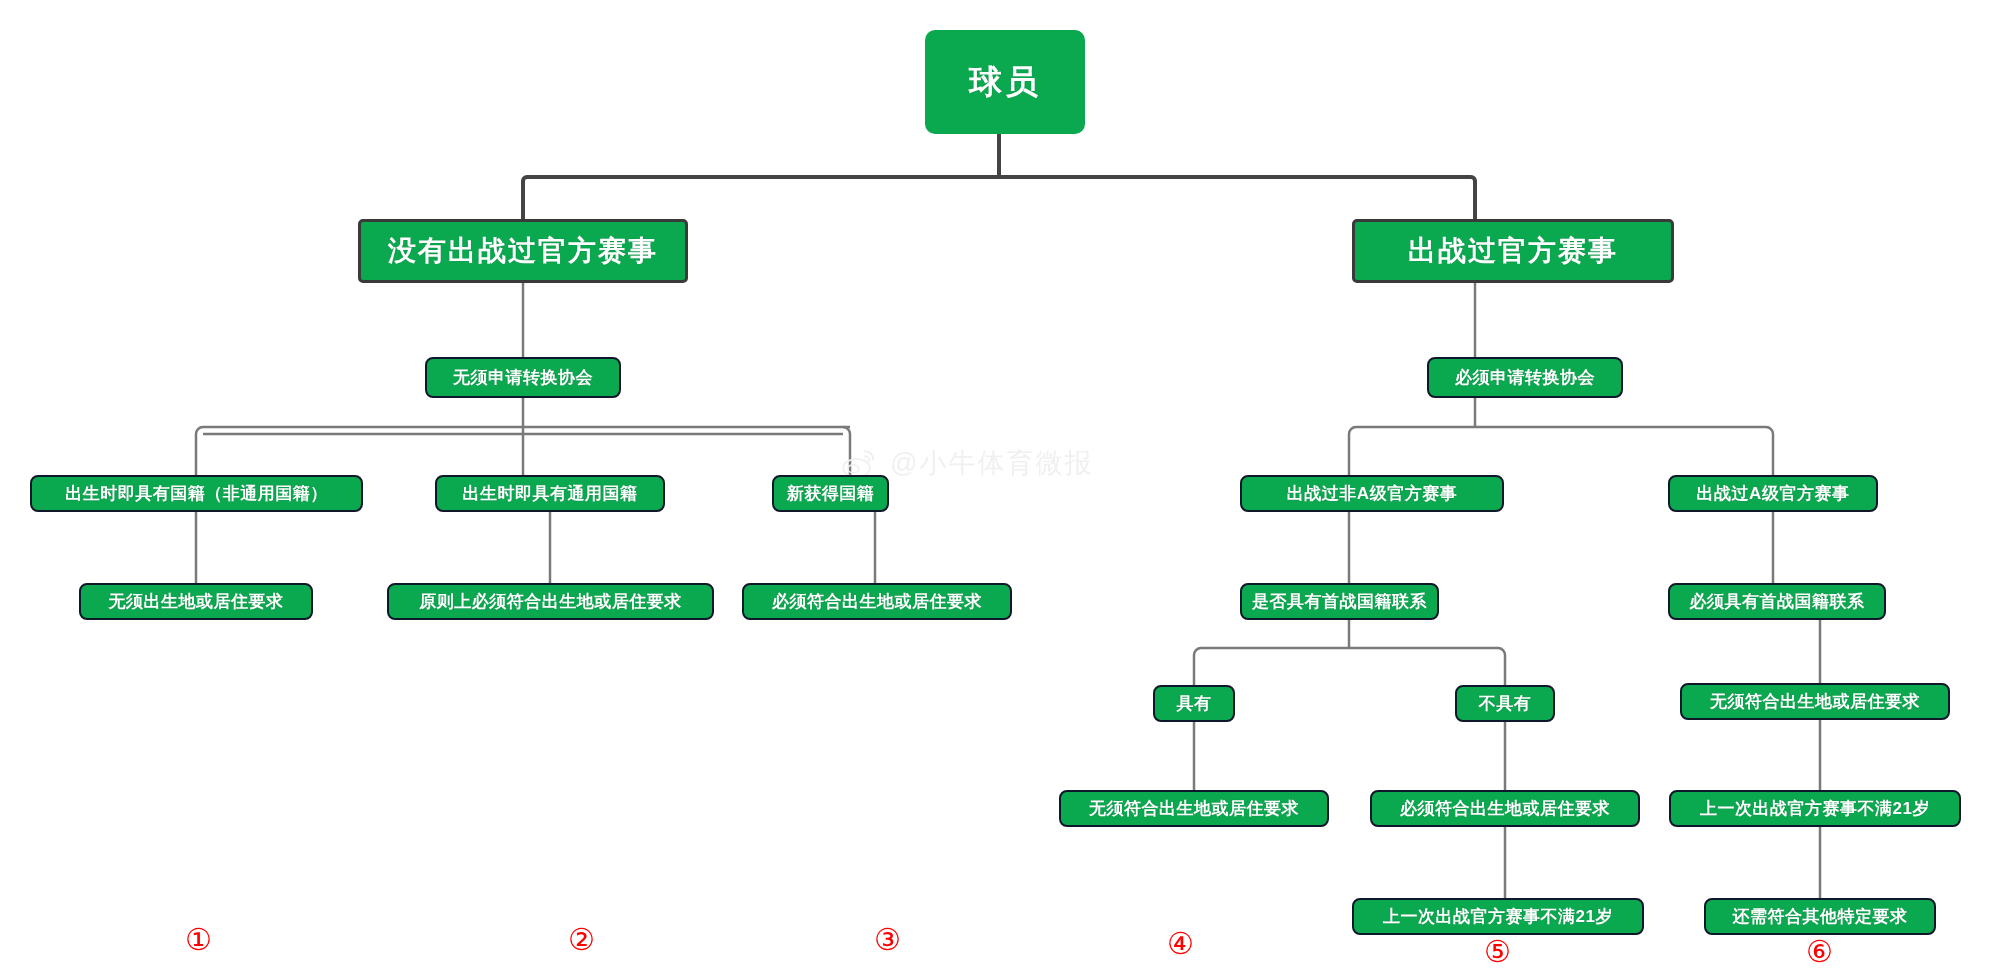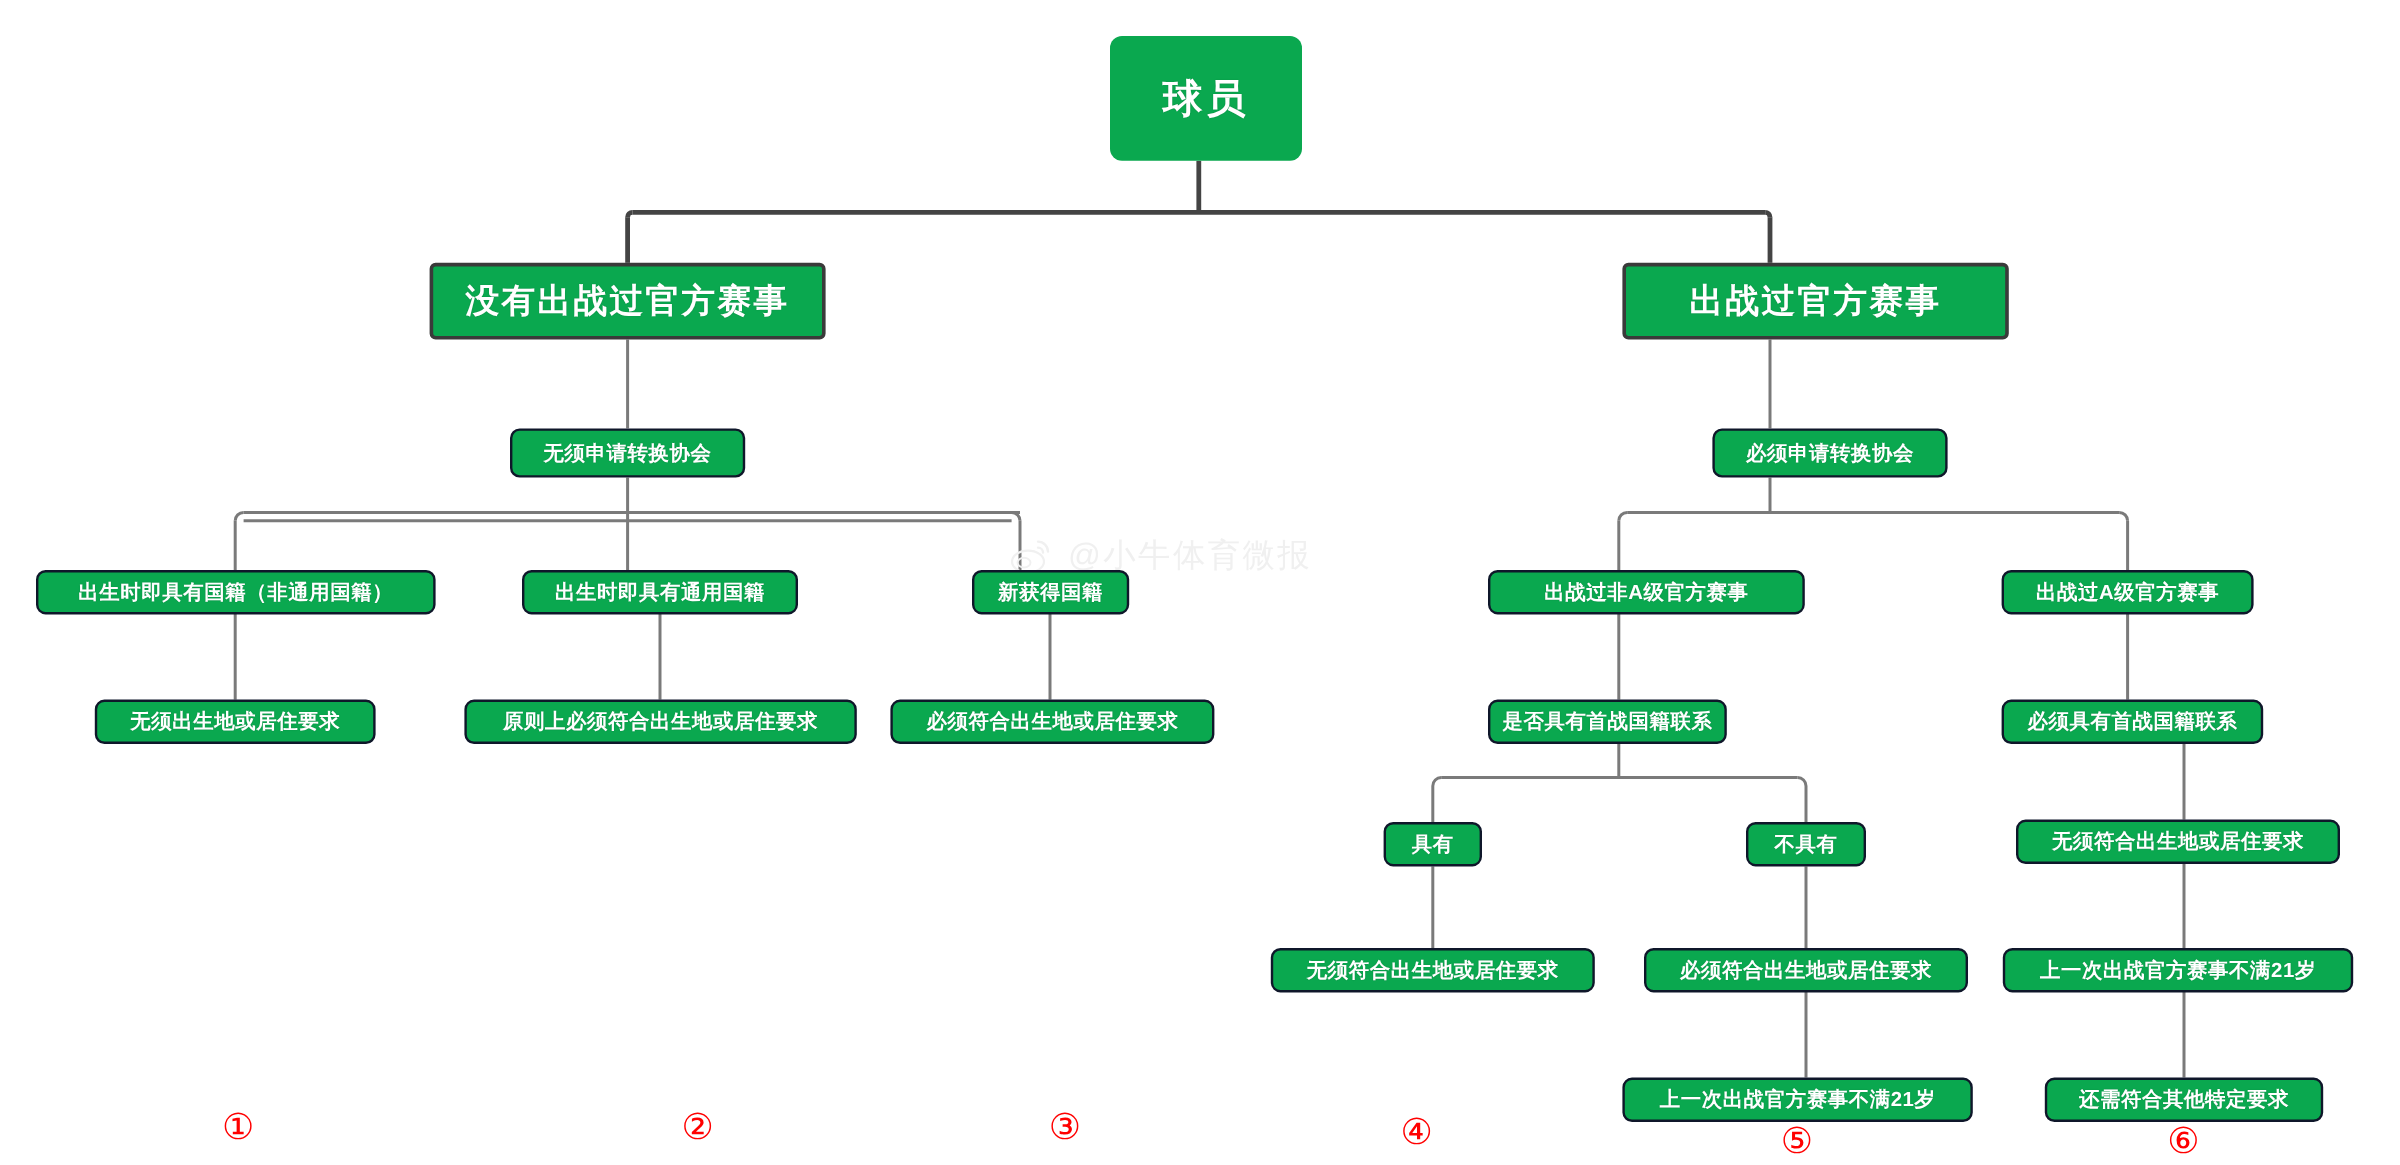--- a/index.html
+++ b/index.html
@@ -184,21 +184,21 @@
   <div class="node small" style="left:1427px; top:357px; width:196px; height:41px;">
     <span>必须申请转换协会</span>
   </div>
 
   <div class="node small" style="left:30px; top:475px; width:333px; height:37px;">
     <span>出生时即具有国籍（非通用国籍）</span>
   </div>
   <div class="node small" style="left:435px; top:475px; width:230px; height:37px;">
     <span>出生时即具有通用国籍</span>
   </div>
-  <div class="node small" style="left:810px; top:475px; width:131px; height:37px;">
+  <div class="node small" style="left:772px; top:475px; width:117px; height:37px;">
     <span>新获得国籍</span>
   </div>
 
   <div class="node small" style="left:79px; top:583px; width:234px; height:37px;">
     <span>无须出生地或居住要求</span>
   </div>
   <div class="node small" style="left:387px; top:583px; width:327px; height:37px;">
     <span>原则上必须符合出生地或居住要求</span>
   </div>
   <div class="node small" style="left:742px; top:583px; width:270px; height:37px;">

